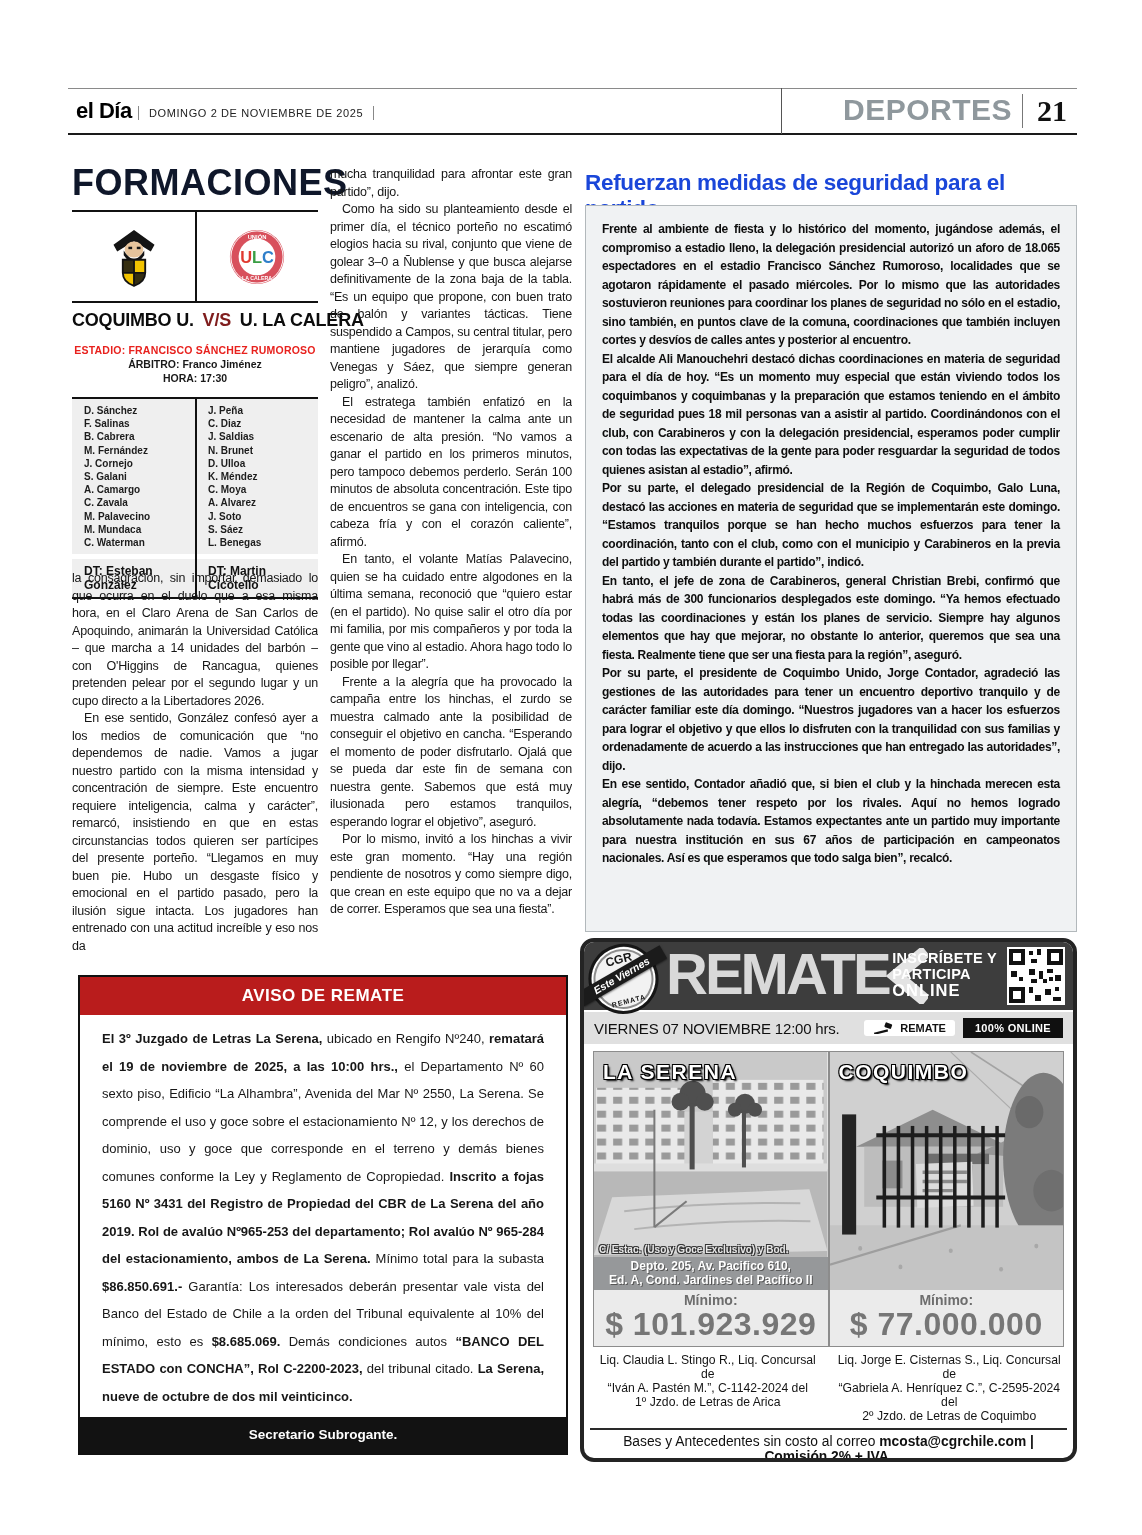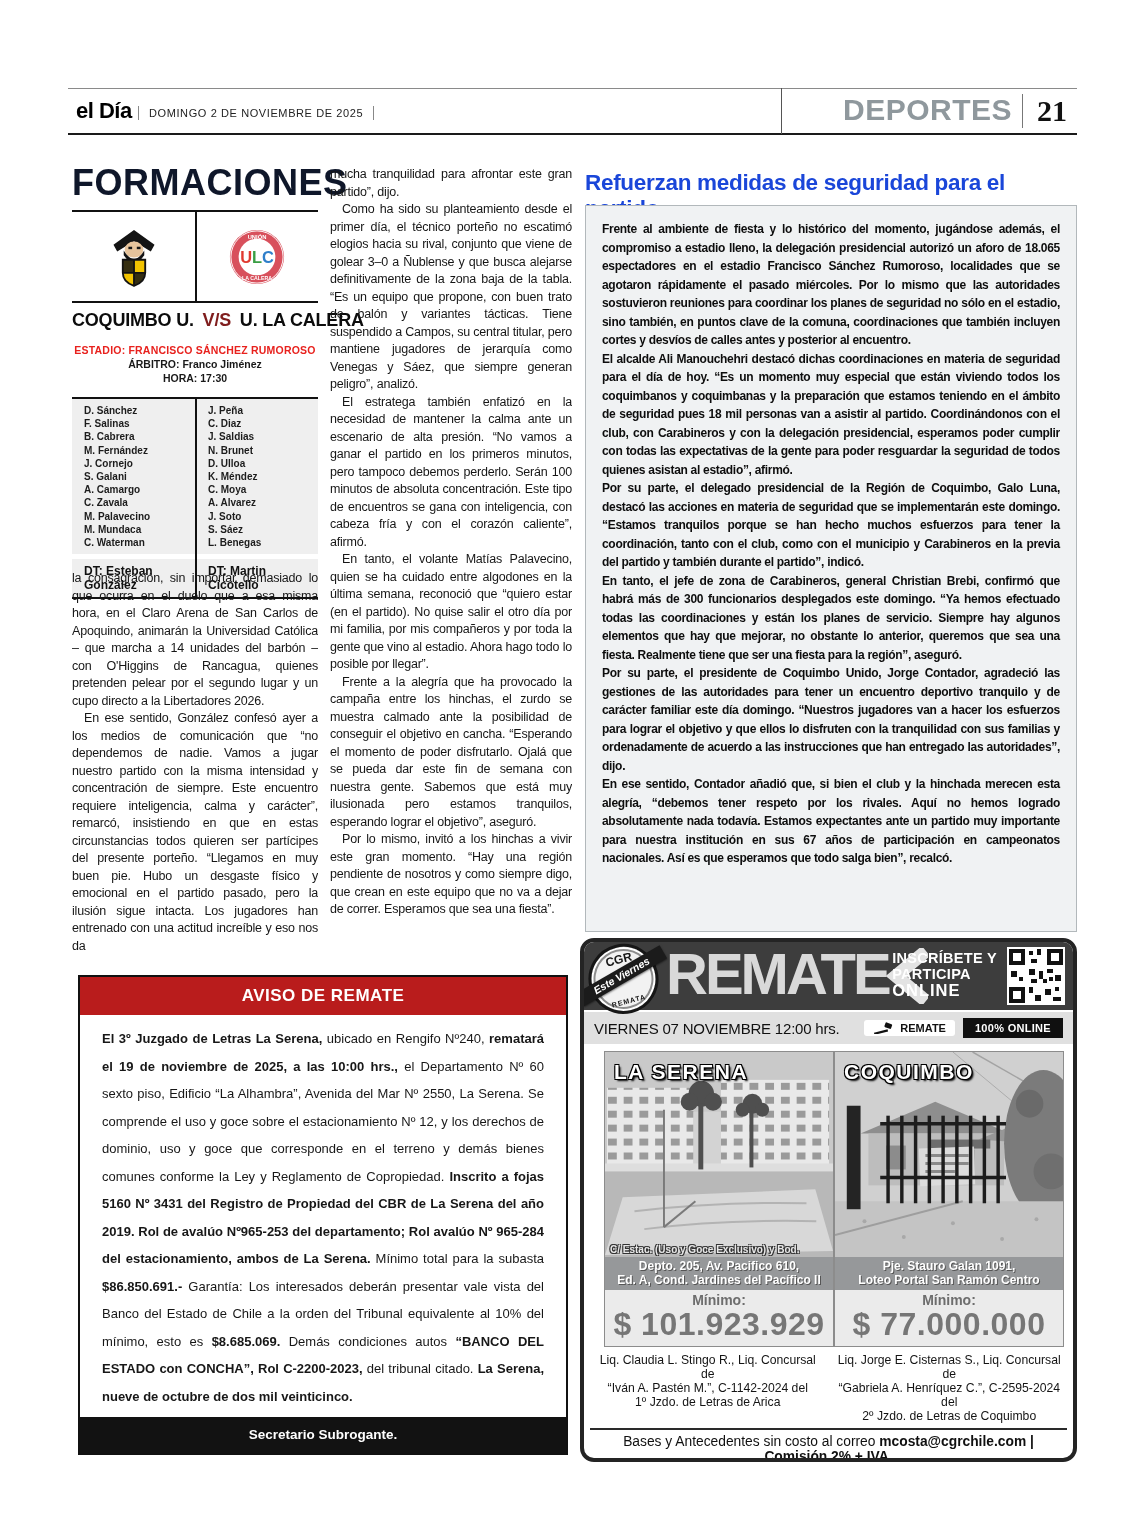--- a/index.html
+++ b/index.html
@@ -82,21 +82,21 @@
   .stamp-ribbon{position:absolute;left:-14px;top:24px;width:96px;height:15px;background:#1b1b1b;color:#fff;
                 transform:rotate(-16deg);font-style:italic;font-weight:700;font-size:10.5px;
                 text-align:center;line-height:15px;box-shadow:0 1px 2px rgba(0,0,0,.5);}
   .ad-subbar{height:32px;background:#e0e0e0;border-top:2px solid #fff;display:flex;align-items:center;
              justify-content:space-between;padding:0 10px;}
   .ad-schedule{font-size:15px;font-weight:400;color:#101010;letter-spacing:-0.2px;}
   .ad-badges{display:flex;align-items:center;gap:8px;}
   .badge-hammer{background:#fff;border-radius:3px;display:flex;align-items:center;gap:5px;
                 padding:2px 9px;font-size:11px;font-weight:800;color:#111;}
   .badge-online{background:#101010;color:#fff;font-size:11px;font-weight:800;padding:4px 12px;letter-spacing:0.3px;}
-  .ad-panels{display:flex;padding:7px 9px 2px 9px;margin-left:11px;}
+  .ad-panels{display:flex;padding:7px 9px 2px 9px;}
   .panel{flex:1;border:1px solid #8c8c8c;background:#fff;display:flex;flex-direction:column;height:296px;box-sizing:border-box;}
   .photo{position:relative;flex:1;overflow:hidden;}
   .photo svg{display:block;width:100%;height:100%;}
   .city-label{position:absolute;top:8px;left:9px;font-size:21px;font-weight:800;letter-spacing:1.5px;color:#fff;
       text-shadow:-1px -1px 0 #000,1px -1px 0 #000,-1px 1px 0 #000,1px 1px 0 #000,2px 2px 2px #000;}
   .photo-caption{position:absolute;bottom:2px;left:5px;font-size:10px;font-weight:700;color:#e9e9e9;
       text-shadow:-1px -1px 0 #333,1px -1px 0 #333,-1px 1px 0 #333,1px 1px 0 #333;}
   .addr-band{background:#96989a;color:#fff;text-align:center;font-size:12px;font-weight:800;line-height:13.5px;
       padding:3px 2px;text-shadow:1px 1px 0 #555;}
   .min-band{background:#ebebeb;text-align:center;padding:2px 0 5px 0;}
@@ -378,24 +378,20 @@
                 <line x1="124" y1="64" x2="124" y2="152"></line>
               <line x1="138" y1="64" x2="138" y2="152"></line>
                 <line x1="152" y1="64" x2="152" y2="152"></line>
               <line x1="166" y1="64" x2="166" y2="152"></line>
               <line x1="46" y1="72" x2="174" y2="72"></line>
                 <line x1="46" y1="126" x2="174" y2="126"></line>
             </g>
           </svg>
           <span class="city-label">COQUIMBO</span>
         </div>
-        <div class="addr-band">
-          <div>Pje. Stauro Galan 1091,</div>
-          <div>Loteo Portal San Ramón Centro</div>
-        </div>
         <div class="min-band">
           <div class="min-label">Mínimo:</div>
           <div class="price">$ 77.000.000</div>
         </div>
       </div>
     </div>
 
     <div class="liq-row">
       <div class="liq">
         <div>Liq. Claudia L. Stingo R., Liq. Concursal de</div>

